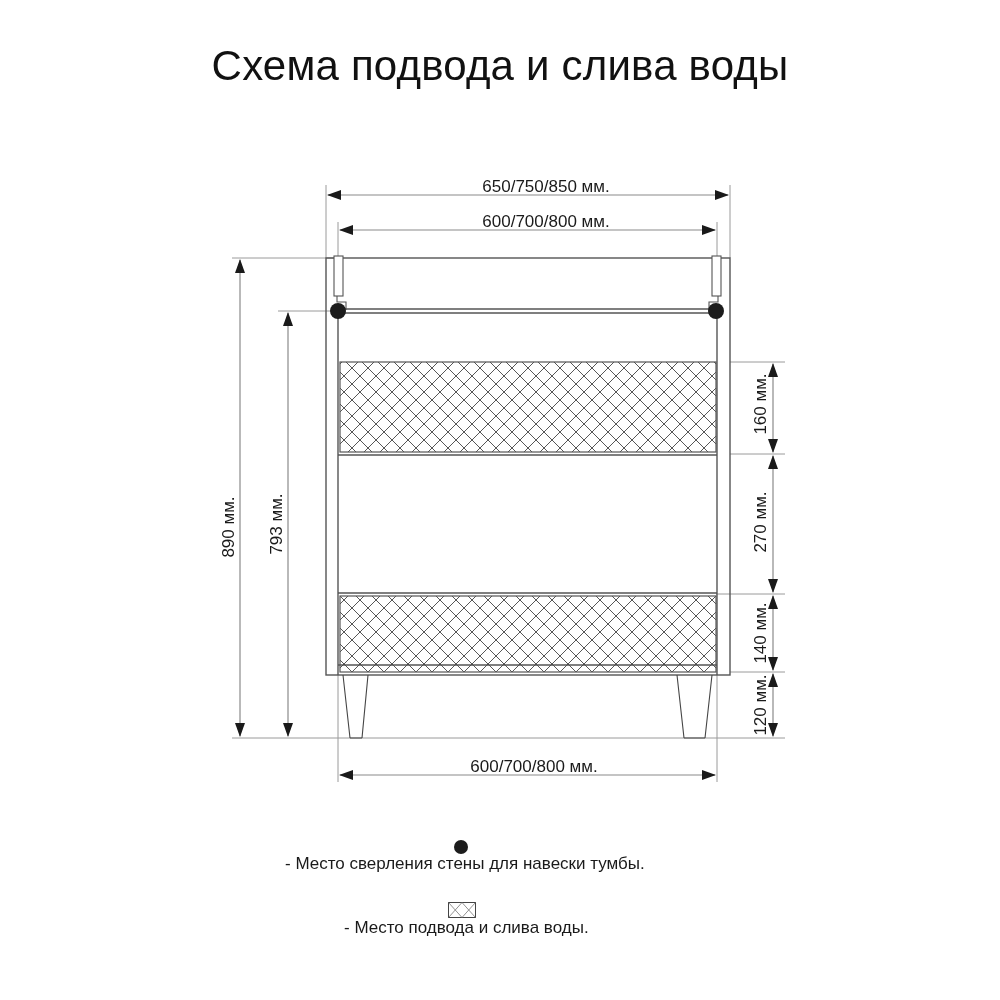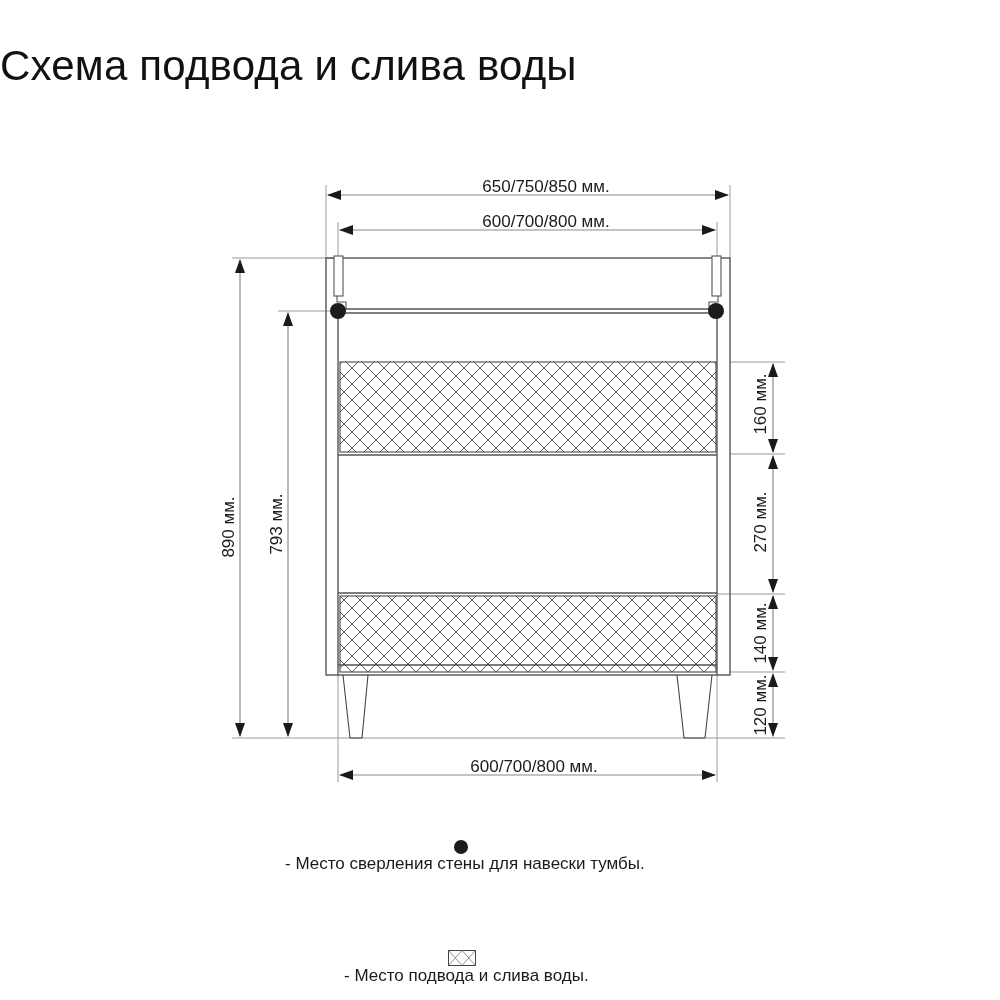--- a/index.html
+++ b/index.html
@@ -1,18 +1,18 @@
 <!DOCTYPE html>
 <html><head>
 <meta charset="utf-8">
 <style>
   html, body { margin: 0; padding: 0; background: #ffffff; }
   body { width: 1000px; height: 1000px; position: relative; overflow: hidden;
          font-family: "Liberation Sans", "DejaVu Sans", sans-serif; color: #1a1a1a; }
-  .title { position: absolute; left: 0; top: 42px; width: 1000px; text-align: left;
+  .title { position: absolute; left: 0; top: 42px; width: 1000px; text-align: center;
            font-size: 42px; font-weight: 400; letter-spacing: 0.2px; color: #111; }
   svg.diagram { position: absolute; left: 0; top: 0; }
   .dim-text { font-family: "Liberation Sans", "DejaVu Sans", sans-serif; font-size: 17px; fill: #1a1a1a; }
   .legend { position: absolute; font-size: 17px; color: #1a1a1a; display: flex; align-items: center; flex-direction: column; }
   .legend .dot { width: 14px; height: 14px; border-radius: 50%; background: #1c1c1c; margin-right: 8px; }
   .legend .hatch-box { width: 28px; height: 16px; margin-right: 8px; }
 </style>
 </head>
 <body>
 
@@ -97,19 +97,19 @@
   <text class="dim-text" transform="translate(766,522) rotate(-90)" text-anchor="middle">270 мм.</text>
   <text class="dim-text" transform="translate(766,633) rotate(-90)" text-anchor="middle">140 мм.</text>
   <text class="dim-text" transform="translate(766,705) rotate(-90)" text-anchor="middle">120 мм.</text>
 </svg>
 
 <div class="legend" style="left:285px; top:840px;">
   <span class="dot"></span>
   <span>- Место сверления стены для навески тумбы.</span>
 </div>
 
-<div class="legend" style="left:344px; top:902px;margin-top:48px;">
+<div class="legend" style="left:344px; top:902px;">
   <svg class="hatch-box" width="28" height="16" viewBox="0 0 28 16">
     <rect x="0.5" y="0.5" width="27" height="15" fill="#fff" stroke="#444" stroke-width="1"></rect>
     <path d="M0.5,0.5 L14,15.5 L27.5,0.5 M0.5,15.5 L14,0.5 L27.5,15.5" stroke="#777" stroke-width="0.8" fill="none"></path>
   </svg>
   <span>- Место подвода и слива воды.</span>
 </div>
 
 </body></html>

